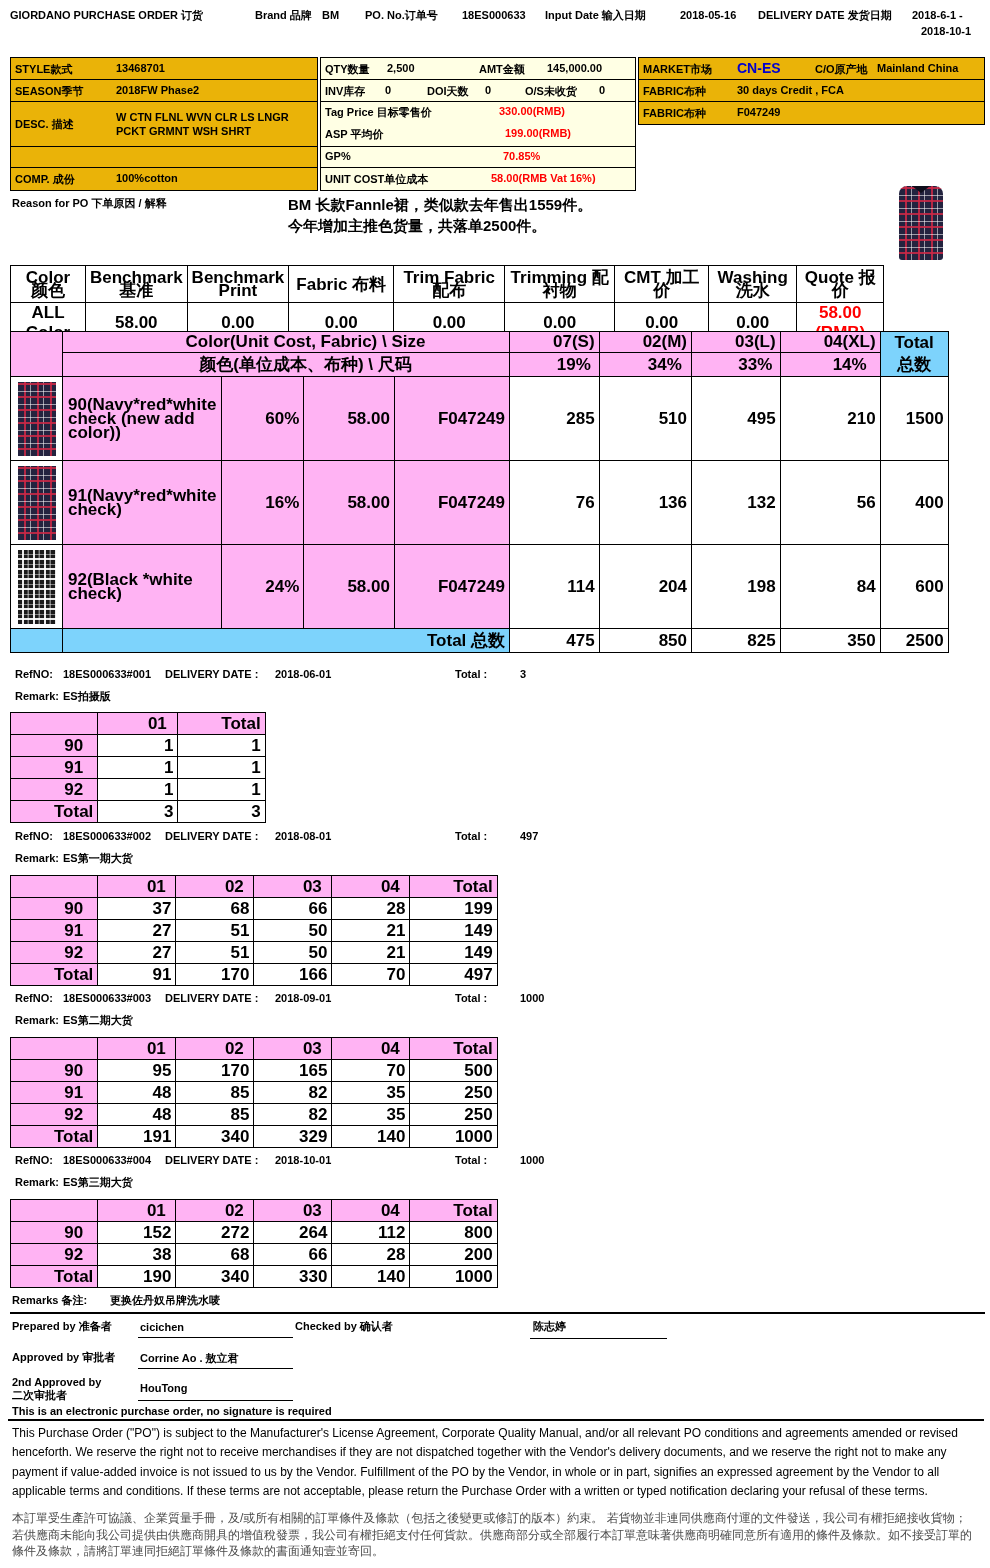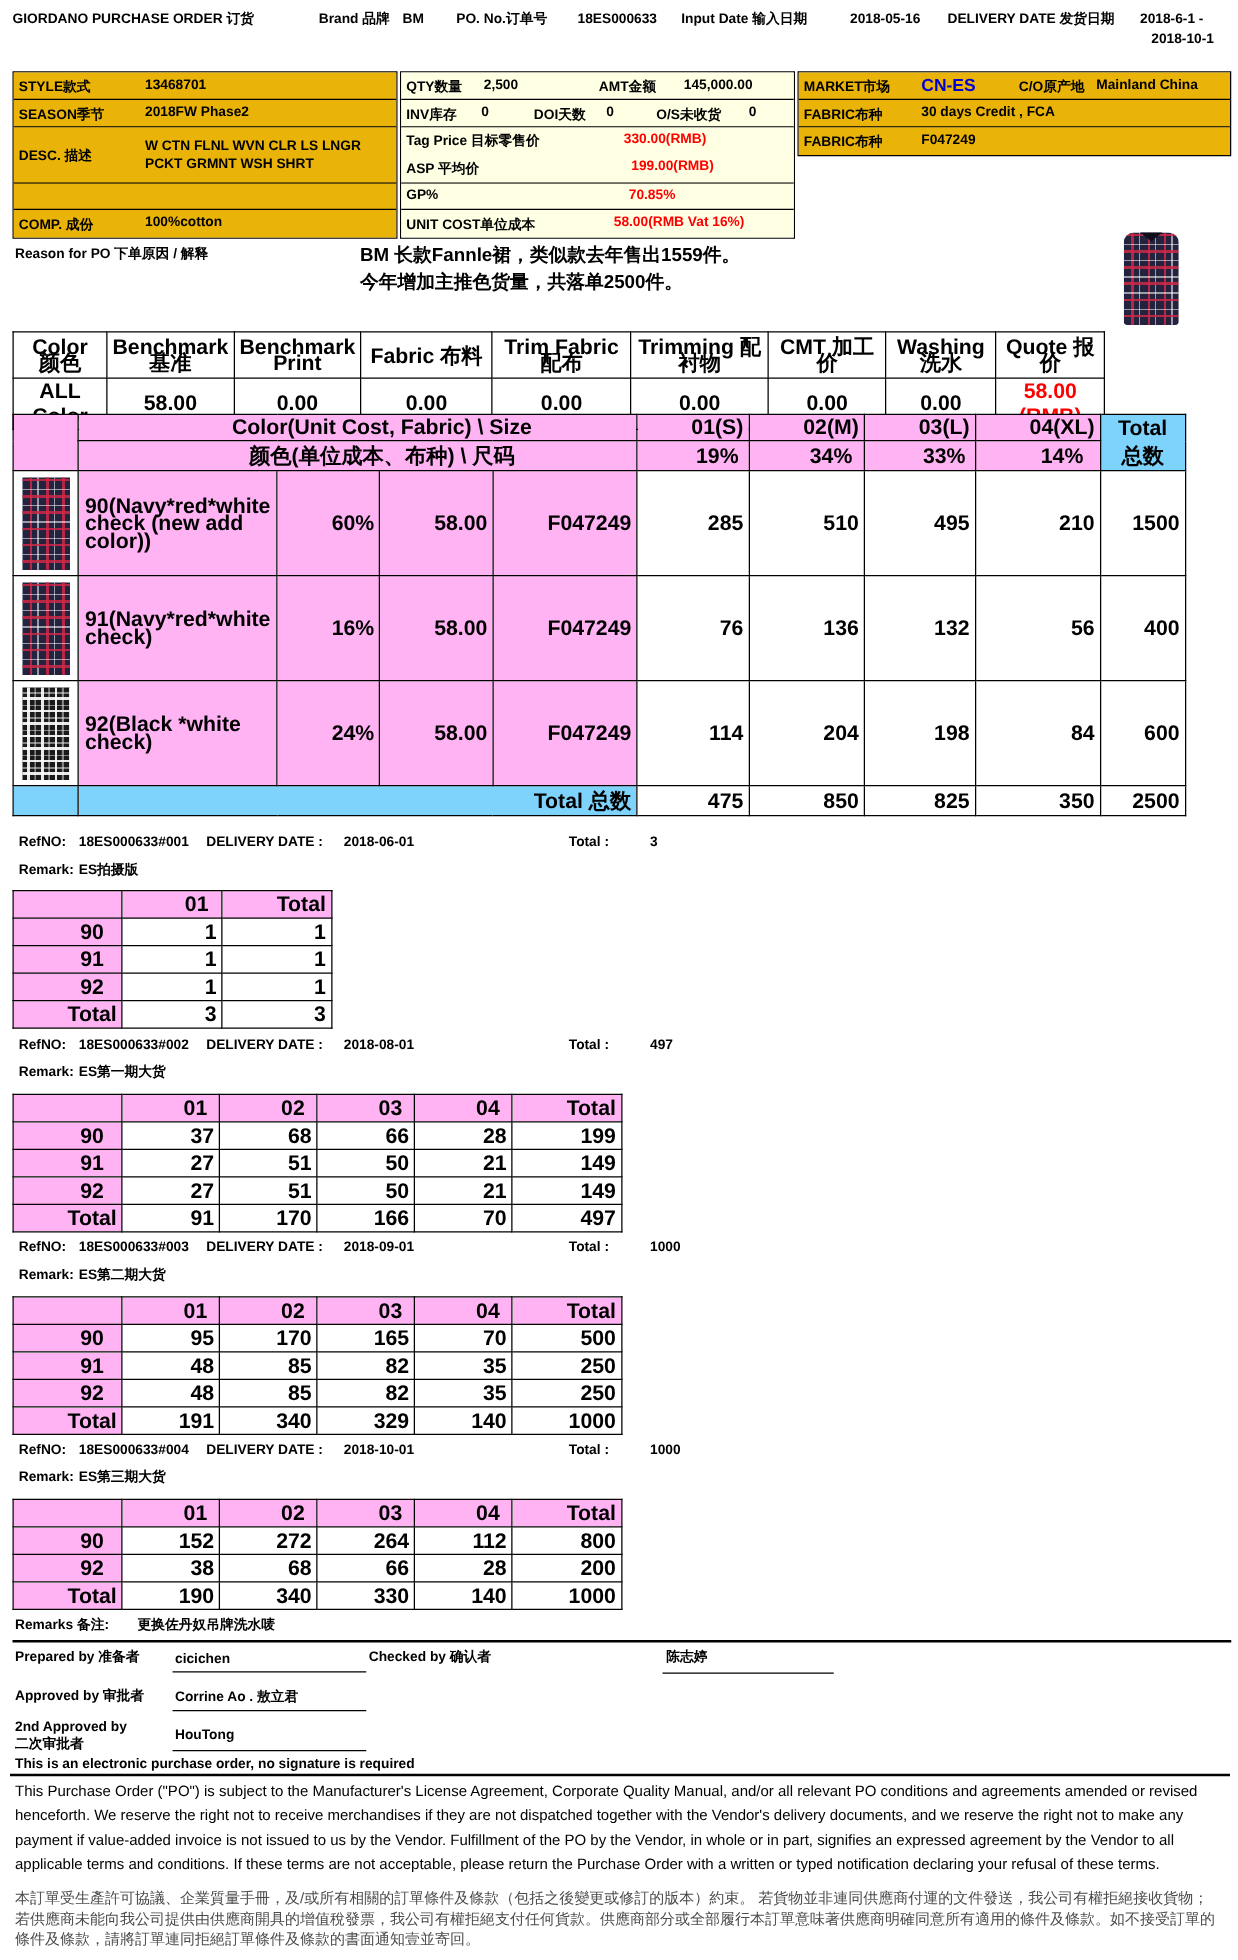--- a/index.html
+++ b/index.html
@@ -182,21 +182,21 @@
           <col style="width:60px">
           <col style="width:60px">
           <col style="width:60px">
           <col style="width:50px">
           <col style="width:68px">
         </colgroup>
       <tbody>
           <tr class="hd">
         <td class="pink" rowspan="2"></td>
         <td class="pink" colspan="4">Color(Unit Cost, Fabric) \ Size</td>
-        <td class="pink">01(S)</td>
+        <td class="pink">07(S)</td>
         <td class="pink">02(M)</td>
         <td class="pink">03(L)</td>
         <td class="pink">04(XL)</td>
         <td class="mag" rowspan="2" style="text-align:center">Total 总数</td>
       </tr>
       <tr class="hd">
         <td class="pink" colspan="4">颜色(单位成本、布种) \ 尺码</td>
         <td class="pink">19%</td>
         <td class="pink">34%</td>
         <td class="pink">33%</td>

